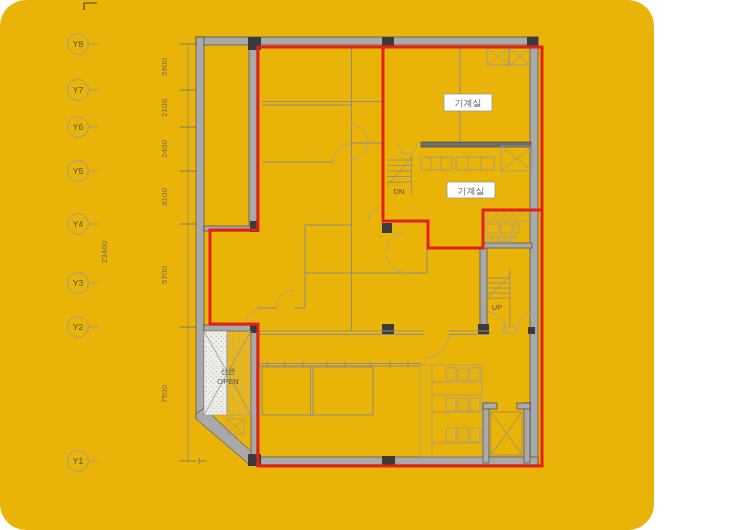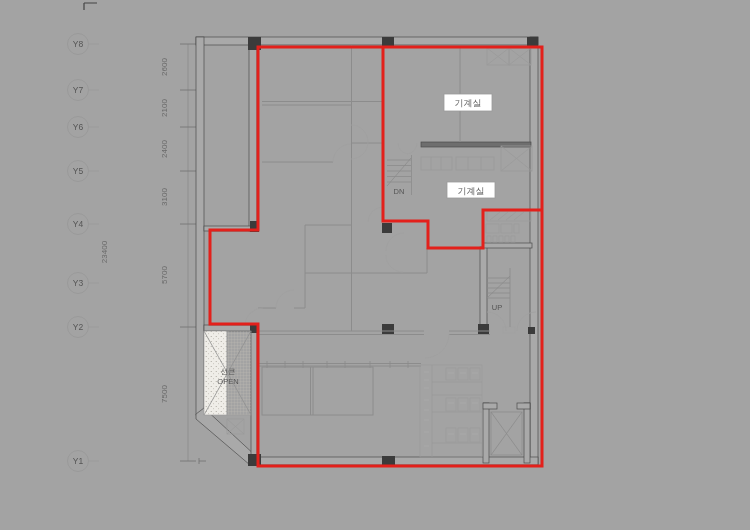--- a/index.html
+++ b/index.html
@@ -1,18 +1,19 @@
 <!DOCTYPE html>
 <html><head>
 <meta charset="utf-8">
 <style>
   html,body{margin:0;padding:0;background:#ffffff;}
   .canvas{
-    position:relative;width:750px;height:530px;background:#a3a3a3;overflow:hidden;
+    position:relative;width:654px;height:530px;background:#eab308;overflow:hidden;
     font-family:"Liberation Sans", sans-serif;
+    border-radius:26px;
   }
   svg text{font-family:"Liberation Sans", sans-serif;fill:#5a5a5a;}
   .dimtxt{font-size:8px;fill:#6a6a6a;}
   .bubtxt{font-size:8.5px;fill:#555;}
   .roomtxt{font-size:9px;fill:#555;}
   .smalltxt{font-size:7.5px;fill:#555;}
 </style>
 </head>
 <body>
 

